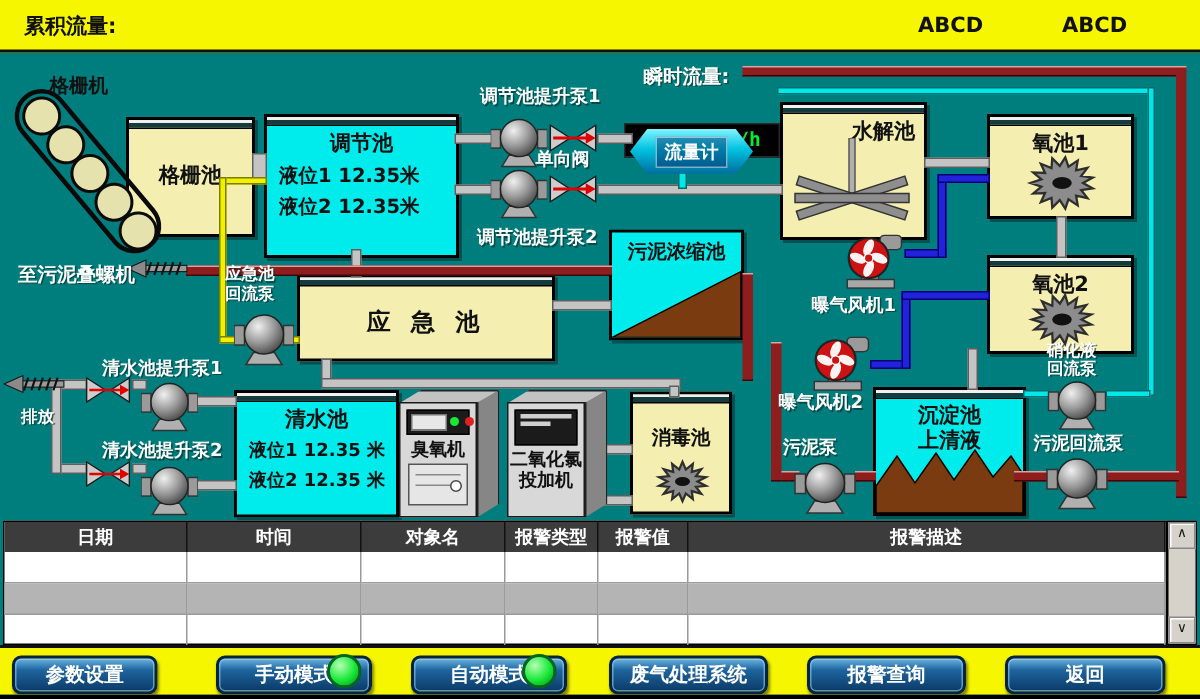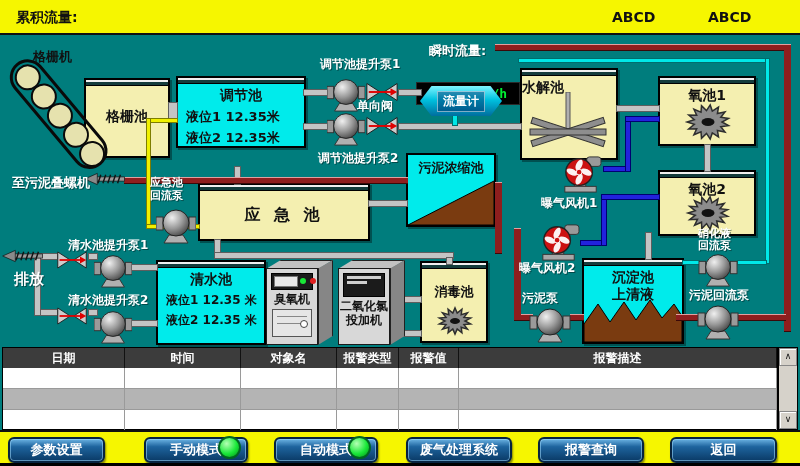--- a/index.html
+++ b/index.html
@@ -199,21 +199,21 @@
     </div>
   <div class="pool yel" style="left:84px;top:78px;width:86px;height:80px">
     <div class="lid"></div>
     <div class="ptitle" style="margin-top:22px">格栅池</div>
   </div>
   <div class="lbl" style="left:12px;top:174px;font-size:13px">至污泥叠螺机</div>
   <svg class="icon" style="left:84px;top:170px" width="42" height="18">
       <use href="#arrowL"></use>
     </svg>
 
-  <div class="pool cy" style="left:176px;top:76px;width:130px;height:72px">
+  <div class="pool cy" style="left:176px;top:76px;width:130px;height:96px">
     <div class="lid"></div>
     <div class="ptitle">调节池</div>
     <div class="plevel">液位1  12.35米</div>
     <div class="plevel">液位2  12.35米</div>
   </div>
   <div class="lbl" style="left:320px;top:56px">调节池提升泵1</div>
   <svg class="icon" style="left:327px;top:74px" width="38" height="38">
       <use href="#pump"></use>
     </svg>
   <svg class="icon" style="left:365px;top:81px" width="34" height="22">
@@ -229,21 +229,21 @@
   <div class="lbl" style="left:318px;top:150px">调节池提升泵2</div>
 
   <div class="lbl" style="left:429px;top:42px;font-size:13px">瞬时流量:</div>
   <div class="led abs led2">12.35 M³/h</div>
   <div class="fmeter">
       <span>流量计</span>
     </div>
 
   <div class="pool yel" style="left:520px;top:68px;width:98px;height:92px">
     <div class="lid"></div>
-    <div class="ptitle" style="text-align:left;padding-right:6px">水解池</div>
+    <div class="ptitle" style="text-align:right;padding-right:6px">水解池</div>
     <svg width="94" height="66" style="position:absolute;left:1px;top:22px">
       <rect x="43" y="0" width="4" height="40" fill="#b0b0b0" stroke="#555"></rect>
       <g stroke="#333" fill="#8e8e8e">
         <rect x="7" y="37" width="76" height="6" transform="rotate(18 45 40)"></rect>
         <rect x="7" y="37" width="76" height="6" transform="rotate(-18 45 40)"></rect>
         <rect x="7" y="37" width="76" height="6"></rect>
       </g>
     </svg>
   </div>
 
@@ -289,21 +289,21 @@
   <div class="lbl" style="left:541px;top:195px">曝气风机1</div>
   <svg class="icon" style="left:535px;top:223px" width="48" height="38">
       <use href="#fan"></use>
     </svg>
   <div class="lbl" style="left:519px;top:260px">曝气风机2</div>
 
   <div class="lbl" style="left:68px;top:237px">清水池提升泵1</div>
   <svg class="icon" style="left:2px;top:247px" width="42" height="18">
       <use href="#arrowL"></use>
     </svg>
-  <div class="lbl" style="left:14px;top:270px;font-size:15px">排放</div>
+  <div class="lbl" style="left:14px;top:270px;font-size:11px">排放</div>
   <svg class="icon" style="left:56px;top:250px" width="32" height="20">
       <use href="#valve"></use>
     </svg>
   <svg class="icon" style="left:94px;top:250px" width="38" height="38">
       <use href="#pump"></use>
     </svg>
   <div class="lbl" style="left:68px;top:292px">清水池提升泵2</div>
   <svg class="icon" style="left:56px;top:306px" width="32" height="20">
       <use href="#valve"></use>
     </svg>

